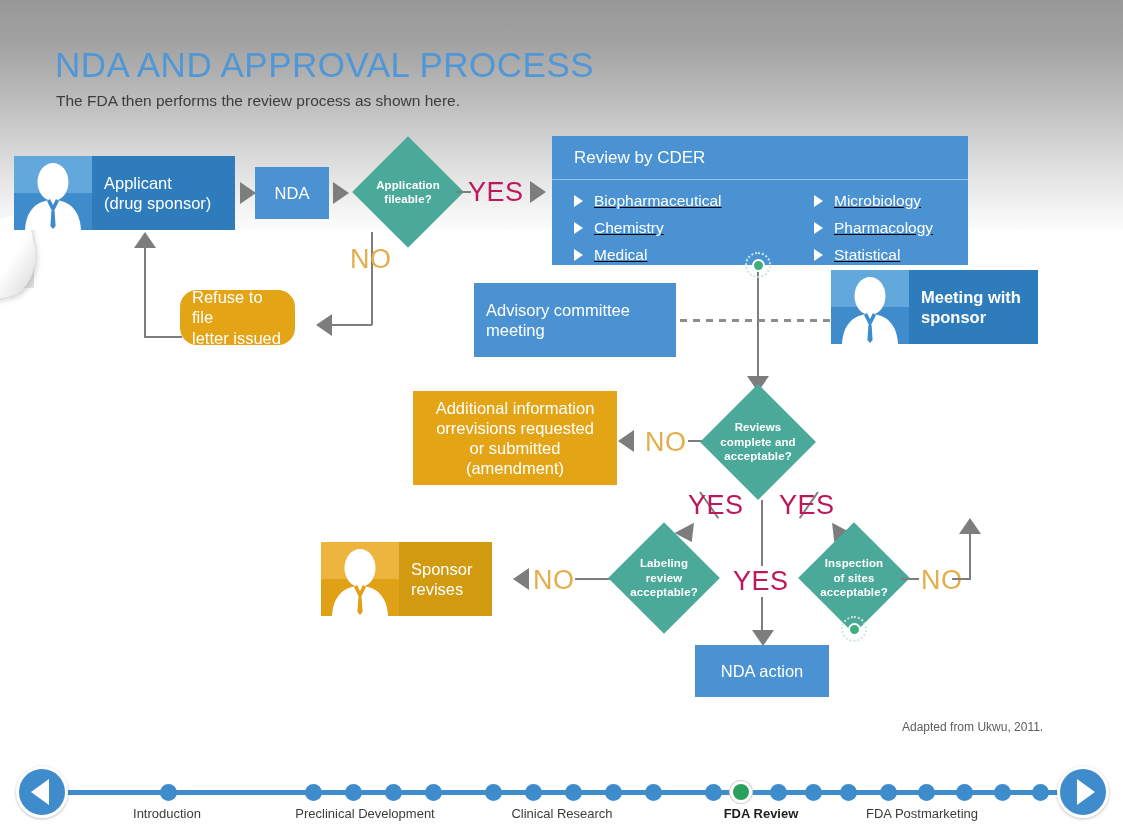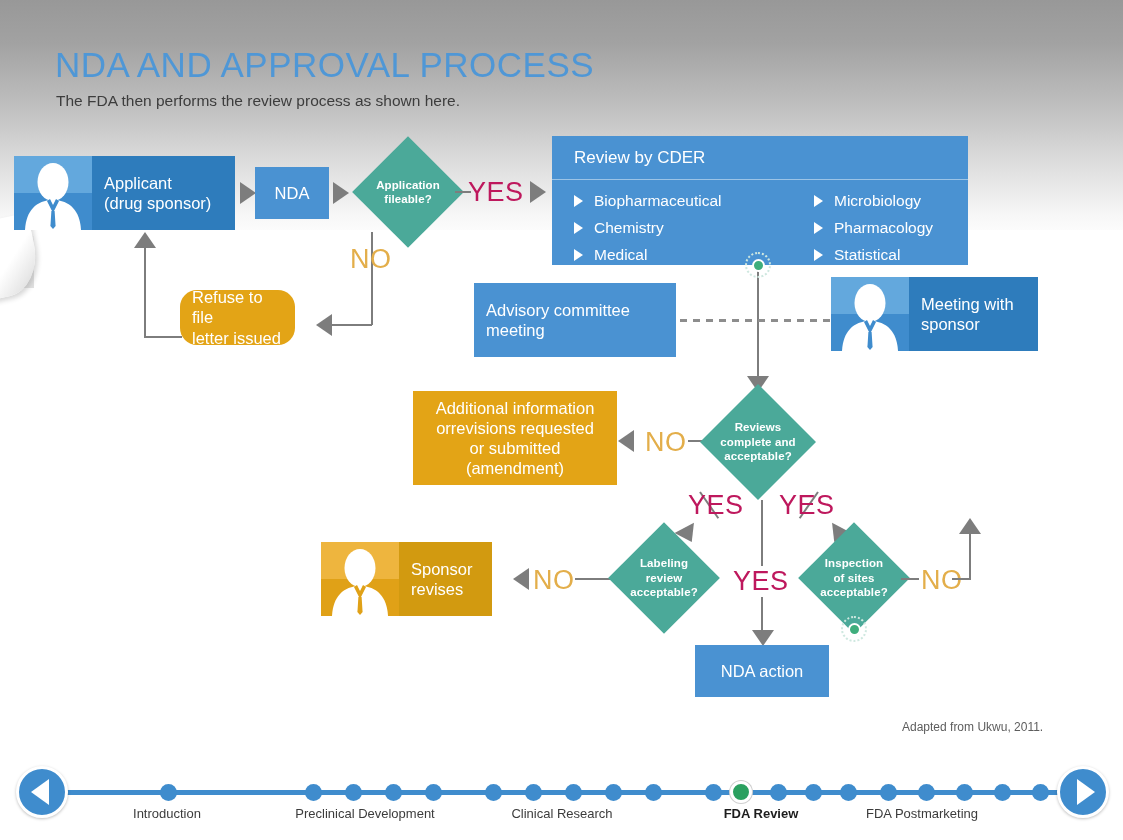--- a/index.html
+++ b/index.html
@@ -77,21 +77,21 @@
     text-align:center;color:#ffffff;font-size:11.5px;line-height:1.25;
     font-weight:700;letter-spacing:.1px;
   }
 
   
   .cder{position:absolute;background:#4a92d2;box-sizing:border-box;}
   .cder-head{
     font-size:17px;color:#fff;padding:12px 0 11px 22px;
     border-bottom:1px solid #9cc4e6;
   }
-  .cder-cols{display:flex;padding:12px 0 14px 22px;}
+  .cder-cols{display:flex;padding:12px 0 14px 22px;text-decoration:underline;}
   .cder-col{flex:0 0 auto;}
   .cder-col:first-child{width:240px;}
   .cder-item{display:flex;align-items:center;font-size:15.5px;color:#fff;margin-bottom:9px;}
   .cder-item:last-child{margin-bottom:0;}
   .tri{
     width:0;height:0;margin-right:11px;
     border-left:9px solid #ffffff;
     border-top:6px solid transparent;
     border-bottom:6px solid transparent;
   }
@@ -276,21 +276,21 @@
 
   <div class="node box box-blue" style="left:474px;top:283px;width:202px;height:74px;">
     <div class="box-txt">
       <span>Advisory committee</span><br>
       <span>meeting</span>
     </div>
   </div>
 
   <div class="dotline" style="left:680px;top:319px;width:150px;"></div>
 
-  <div class="node person-box" style="left:831px;top:277px;width:207px;height:74px;">
+  <div class="node person-box" style="left:831px;top:270px;width:207px;height:74px;font-weight:bold;">
     <div class="person-pane pp-blue" style="width:78px;">
       <div class="pane-top"></div>
         <div class="pane-bot"></div>
       <svg class="person-svg" viewBox="0 0 78 74" preserveAspectRatio="xMidYMid meet" aria-hidden="true">
         <ellipse cx="39" cy="26" rx="15.5" ry="19" fill="#ffffff"></ellipse>
         <path d="M39 44 C22 44 12 55 11 74 L67 74 C66 55 56 44 39 44 Z" fill="#ffffff"></path>
         <path d="M33 45 L39 57 L45 45 L42 43 L39 49 L36 43 Z" fill="#3f8ccd"></path>
         <path d="M37.4 55 L40.6 55 L41.6 70 L39 73 L36.4 70 Z" fill="#3f8ccd"></path>
       </svg>
     </div>

